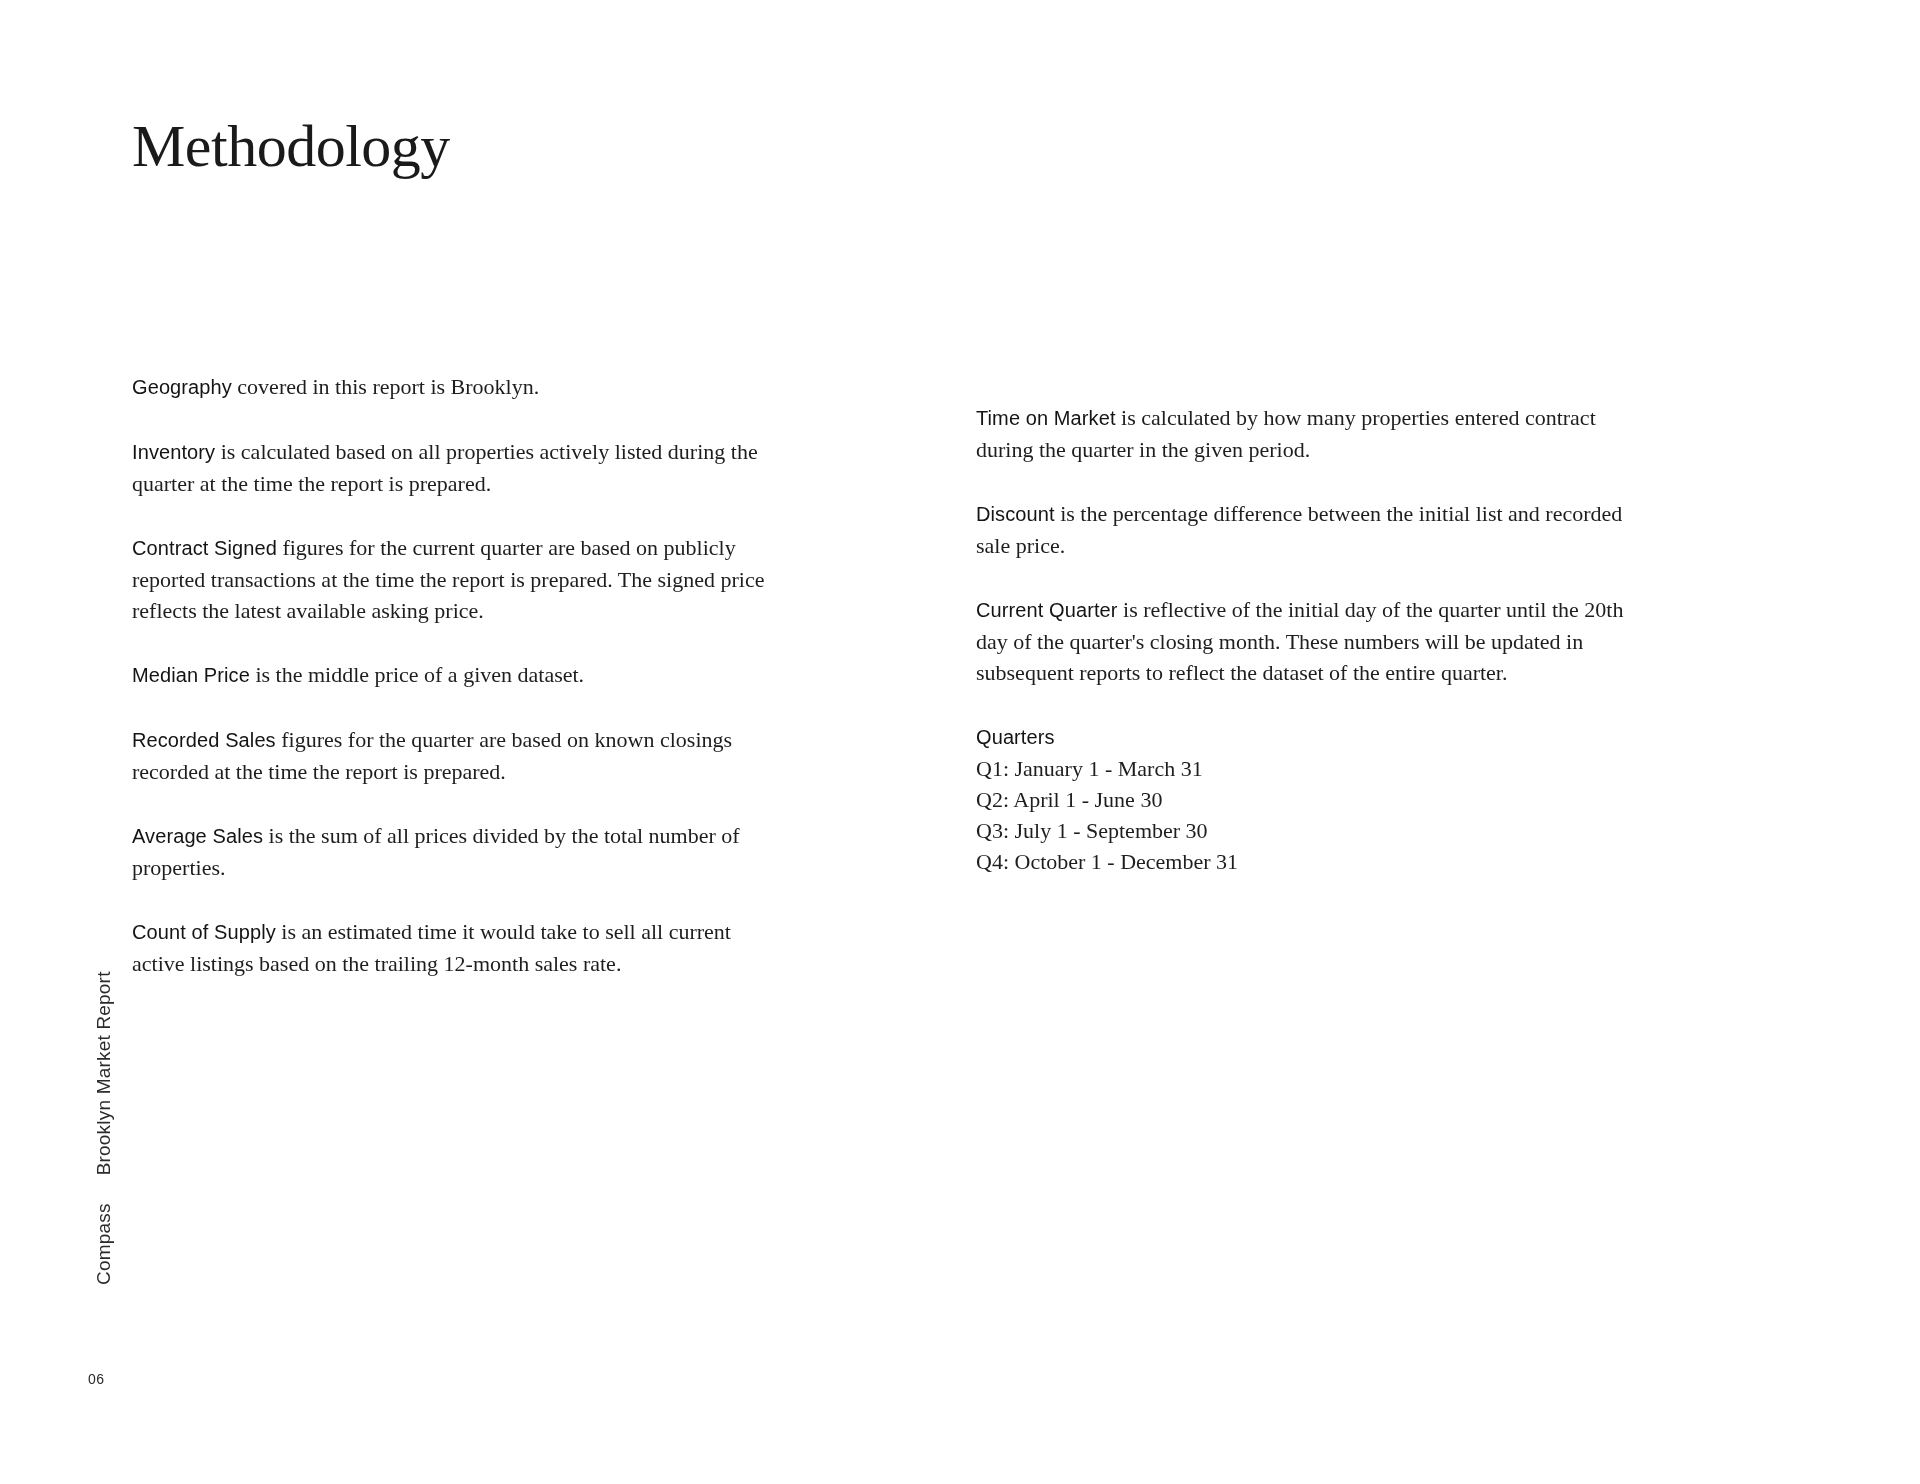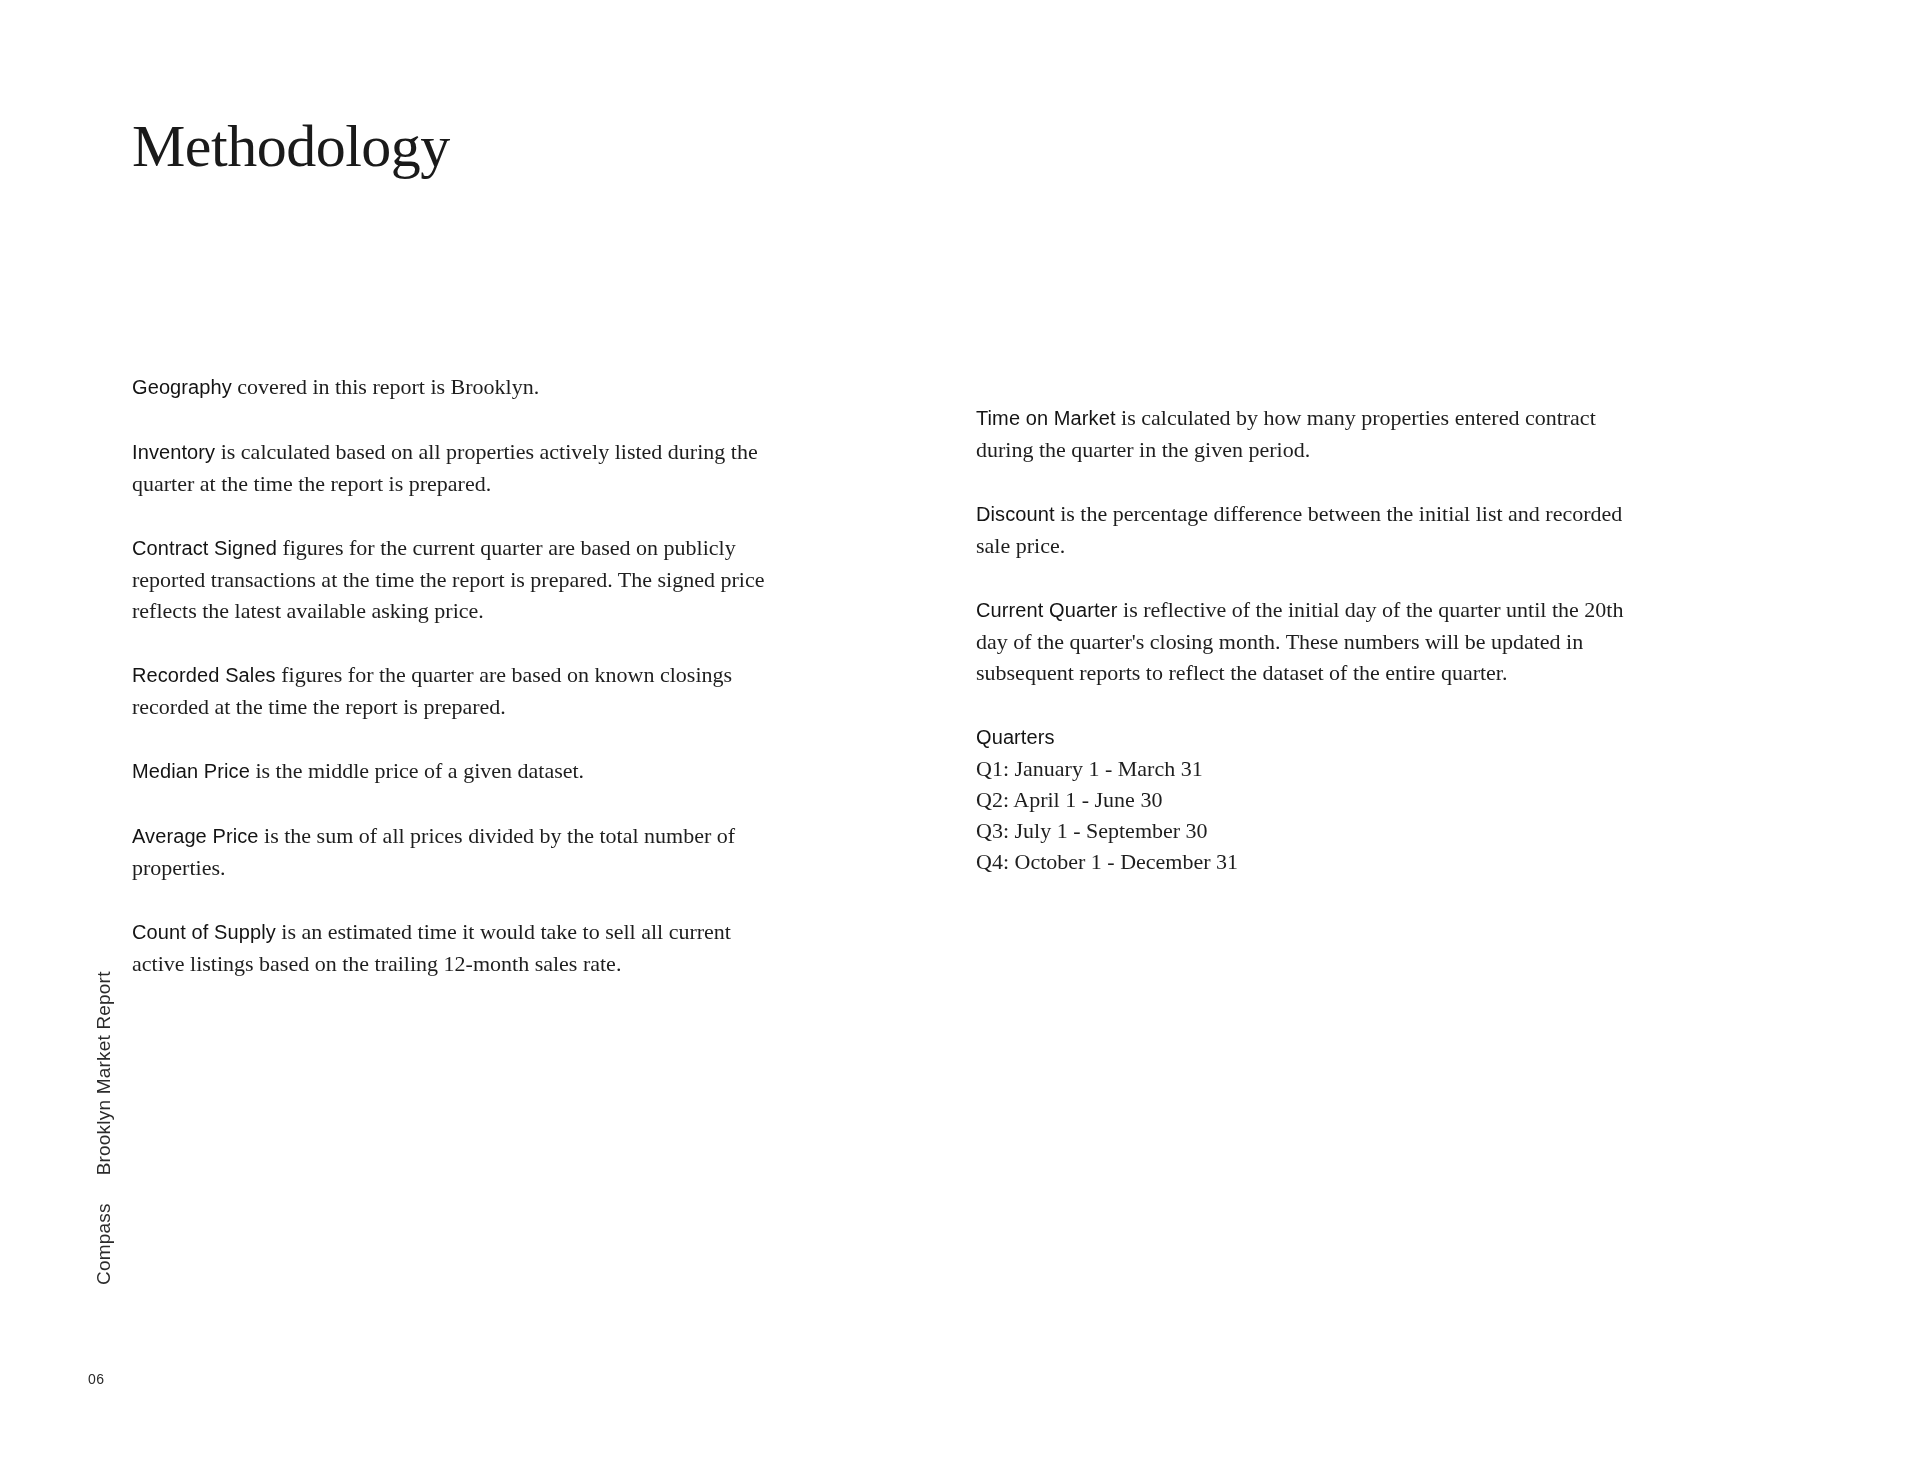--- a/index.html
+++ b/index.html
@@ -79,23 +79,23 @@
 <body>
 
 <main>
 
   <h1 class="page-title">Methodology</h1>
 
   <section class="col col-left">
       <p><span class="term">Geography</span> covered in this report is Brooklyn.</p>
       <p><span class="term">Inventory</span> is calculated based on all properties actively listed during the<br>quarter at the time the report is prepared.</p>
       <p><span class="term">Contract Signed</span> figures for the current quarter are based on publicly<br>reported transactions at the time the report is prepared. The signed price<br>reflects the latest available asking price.</p>
+      <p><span class="term">Median Price</span> is the middle price of a given dataset.</p>
       <p><span class="term">Recorded Sales</span> figures for the quarter are based on known closings<br>recorded at the time the report is prepared.</p>
-      <p><span class="term">Median Price</span> is the middle price of a given dataset.</p>
-      <p><span class="term">Average Price</span> is the sum of all prices divided by the total number of<br>properties.</p>
+      <p><span class="term">Average Sales</span> is the sum of all prices divided by the total number of<br>properties.</p>
       <p><span class="term">Count of Supply</span> is an estimated time it would take to sell all current<br>active listings based on the trailing 12-month sales rate.</p>
     </section>
 
   <section class="col col-right">
       <p><span class="term">Time on Market</span> is calculated by how many properties entered contract<br>during the quarter in the given period.</p>
       <p><span class="term">Discount</span> is the percentage difference between the initial list and recorded<br>sale price.</p>
       <p><span class="term">Current Quarter</span> is reflective of the initial day of the quarter until the 20th<br>day of the quarter's closing month. These numbers will be updated in<br>subsequent reports to reflect the dataset of the entire quarter.</p>
       <p><span class="term">Quarters</span><br>Q1: January 1 - March 31<br>Q2: April 1 - June 30<br>Q3: July 1 - September 30<br>Q4: October 1 - December 31</p>
     </section>
 

